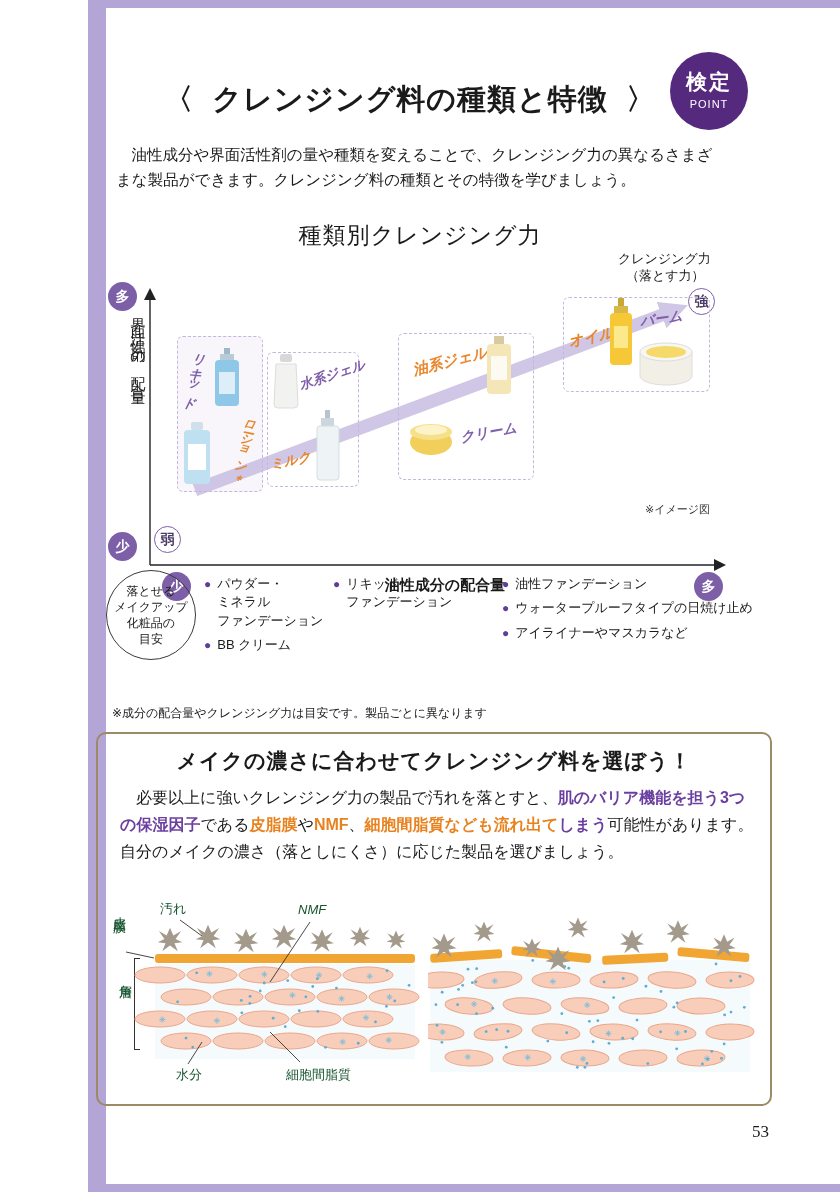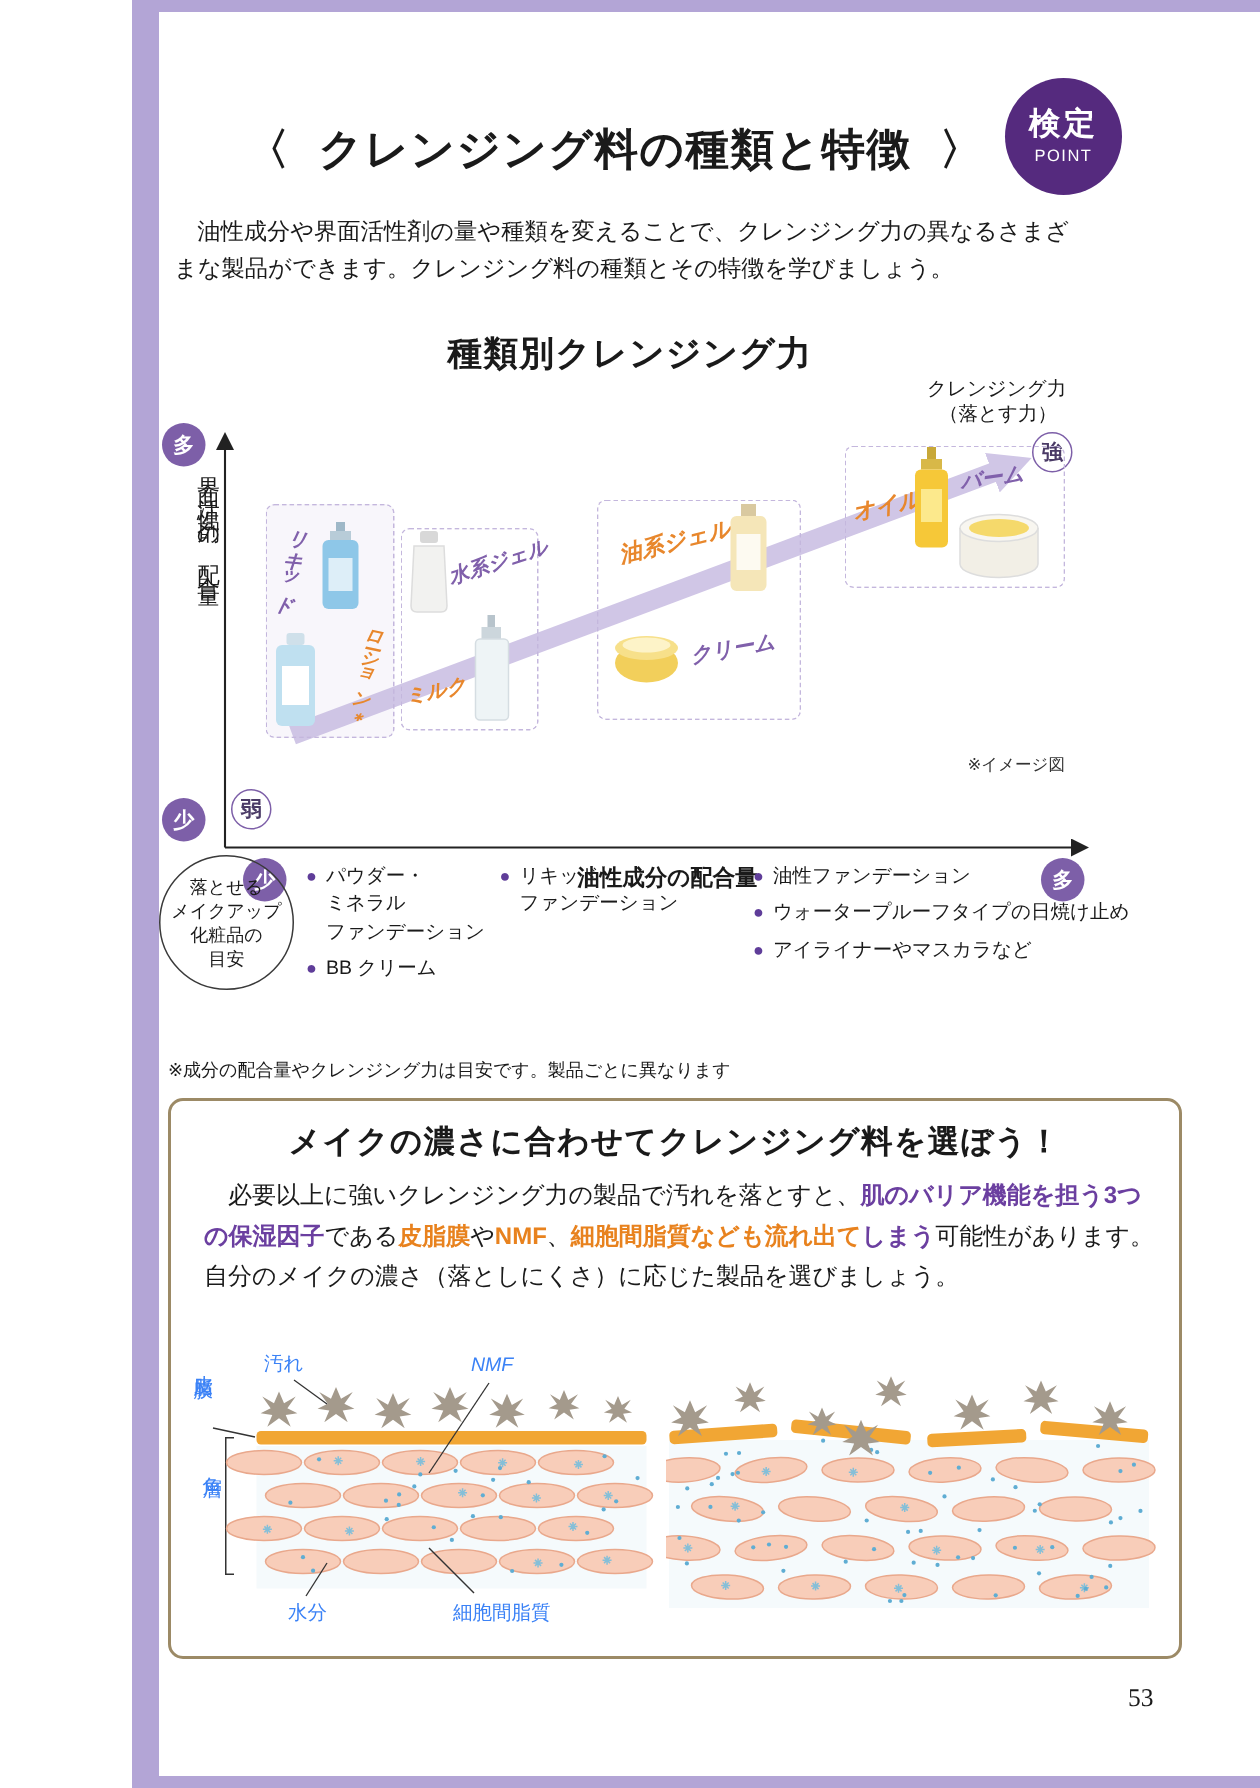--- a/index.html
+++ b/index.html
@@ -19,21 +19,21 @@
   .badge { position:absolute; left:670px; top:52px; width:78px; height:78px; border-radius:50%;
            background:#552a7e; color:#fff; text-align:center; }
   .badge .b1 { font-size:21px; font-weight:bold; margin-top:16px; letter-spacing:2px; }
   .badge .b2 { font-size:11px; letter-spacing:1px; margin-top:2px; }
   .page-title { position:absolute; left:110px; top:80px; width:600px; text-align:center;
                 font-size:29px; font-weight:bold; letter-spacing:1px;font-family:Liberation Mono, monospace; }
   .intro { position:absolute; left:116px; top:142px; width:612px; font-size:15.5px; line-height:1.62; }
 
   
   .chart-title { position:absolute; left:120px; top:220px; width:600px; text-align:center;
-                 font-size:23px; font-weight:bold; letter-spacing:1px; }
+                 font-size:23px; font-weight:normal; letter-spacing:1px; }
   .chart { position:absolute; left:100px; top:250px; width:712px; height:362px; }
   .chart svg.axes { position:absolute; left:0; top:0; }
   .circ { position:absolute; border-radius:50%; display:flex; align-items:center; justify-content:center;
           font-weight:bold; font-size:14px; }
   .circ.fill   { width:29px; height:29px; background:#7d5fa8; color:#fff; }
   .circ.ring   { width:27px; height:27px; background:#fff; border:1.6px solid #7d5fa8; color:#4a3a66; }
   .y-max { left:8px;  top:32px; }
   .y-min { left:8px;  top:282px; }
   .weak  { left:54px; top:276px; }
   .strong{ left:588px; top:38px; }
@@ -64,28 +64,28 @@
                    text-align:center; font-size:12px; font-weight:normal; line-height:1.35; }
   .legend-col { position:absolute; display:flex; flex-direction:column; gap:6px; font-size:13px; line-height:1.42; }
   .lc1 { left:204px; top:575px; } .lc2 { left:333px; top:575px; } .lc3 { left:502px; top:575px; }
   .legend-row { display:flex; gap:6px; }
   .bullet { color:#5f3d99; font-size:12px; line-height:1.5; }
 
   .footnote1 { position:absolute; left:112px; top:678px; font-size:12px;margin-top:27px; }
   .footnote2 { position:absolute; left:112px; top:697px; font-size:12px; }
 
   
-  .advice-box { position:absolute; left:112px; top:732px; width:676px; height:374px;
+  .advice-box { position:absolute; left:96px; top:732px; width:676px; height:374px;
                 border:2px solid #9c8a66; border-radius:10px; }
   .advice-title { position:absolute; left:0; top:13px; width:100%; text-align:center;
                   font-size:21px; font-weight:bold; letter-spacing:1px; }
   .advice-para { position:absolute; left:22px; top:50px; width:634px; font-size:16px; line-height:1.7; }
   .bp { color:#6b3fa0; font-weight:bold; } .bo { color:#e8821e; font-weight:bold; }
 
-  .skin-label { position:absolute; font-size:13px; color:#3b82f6; }
+  .skin-label { position:absolute; font-size:13px; color:#14532d; }
   .lab-sebum   { left:12px;  top:172px; writing-mode:vertical-rl; text-orientation:upright; letter-spacing:2px; }
   .lab-corneum { left:18px;  top:240px; writing-mode:vertical-rl; text-orientation:upright; letter-spacing:2px; }
   .lab-dirt    { left:62px;  top:166px; }
   .lab-nmf     { left:200px; top:168px; font-style:italic; }
   .lab-water   { left:78px;  top:332px; }
   .lab-lipids  { left:188px; top:332px; }
   .corneum-bracket { position:absolute; left:36px; top:224px; width:6px; height:92px;
                      border-left:1.2px solid #333; border-top:1.2px solid #333; border-bottom:1.2px solid #333; }
   .skin-svg { position:absolute; top:168px; }
   .sk1 { left:22px; }  .sk2 { left:330px; }

